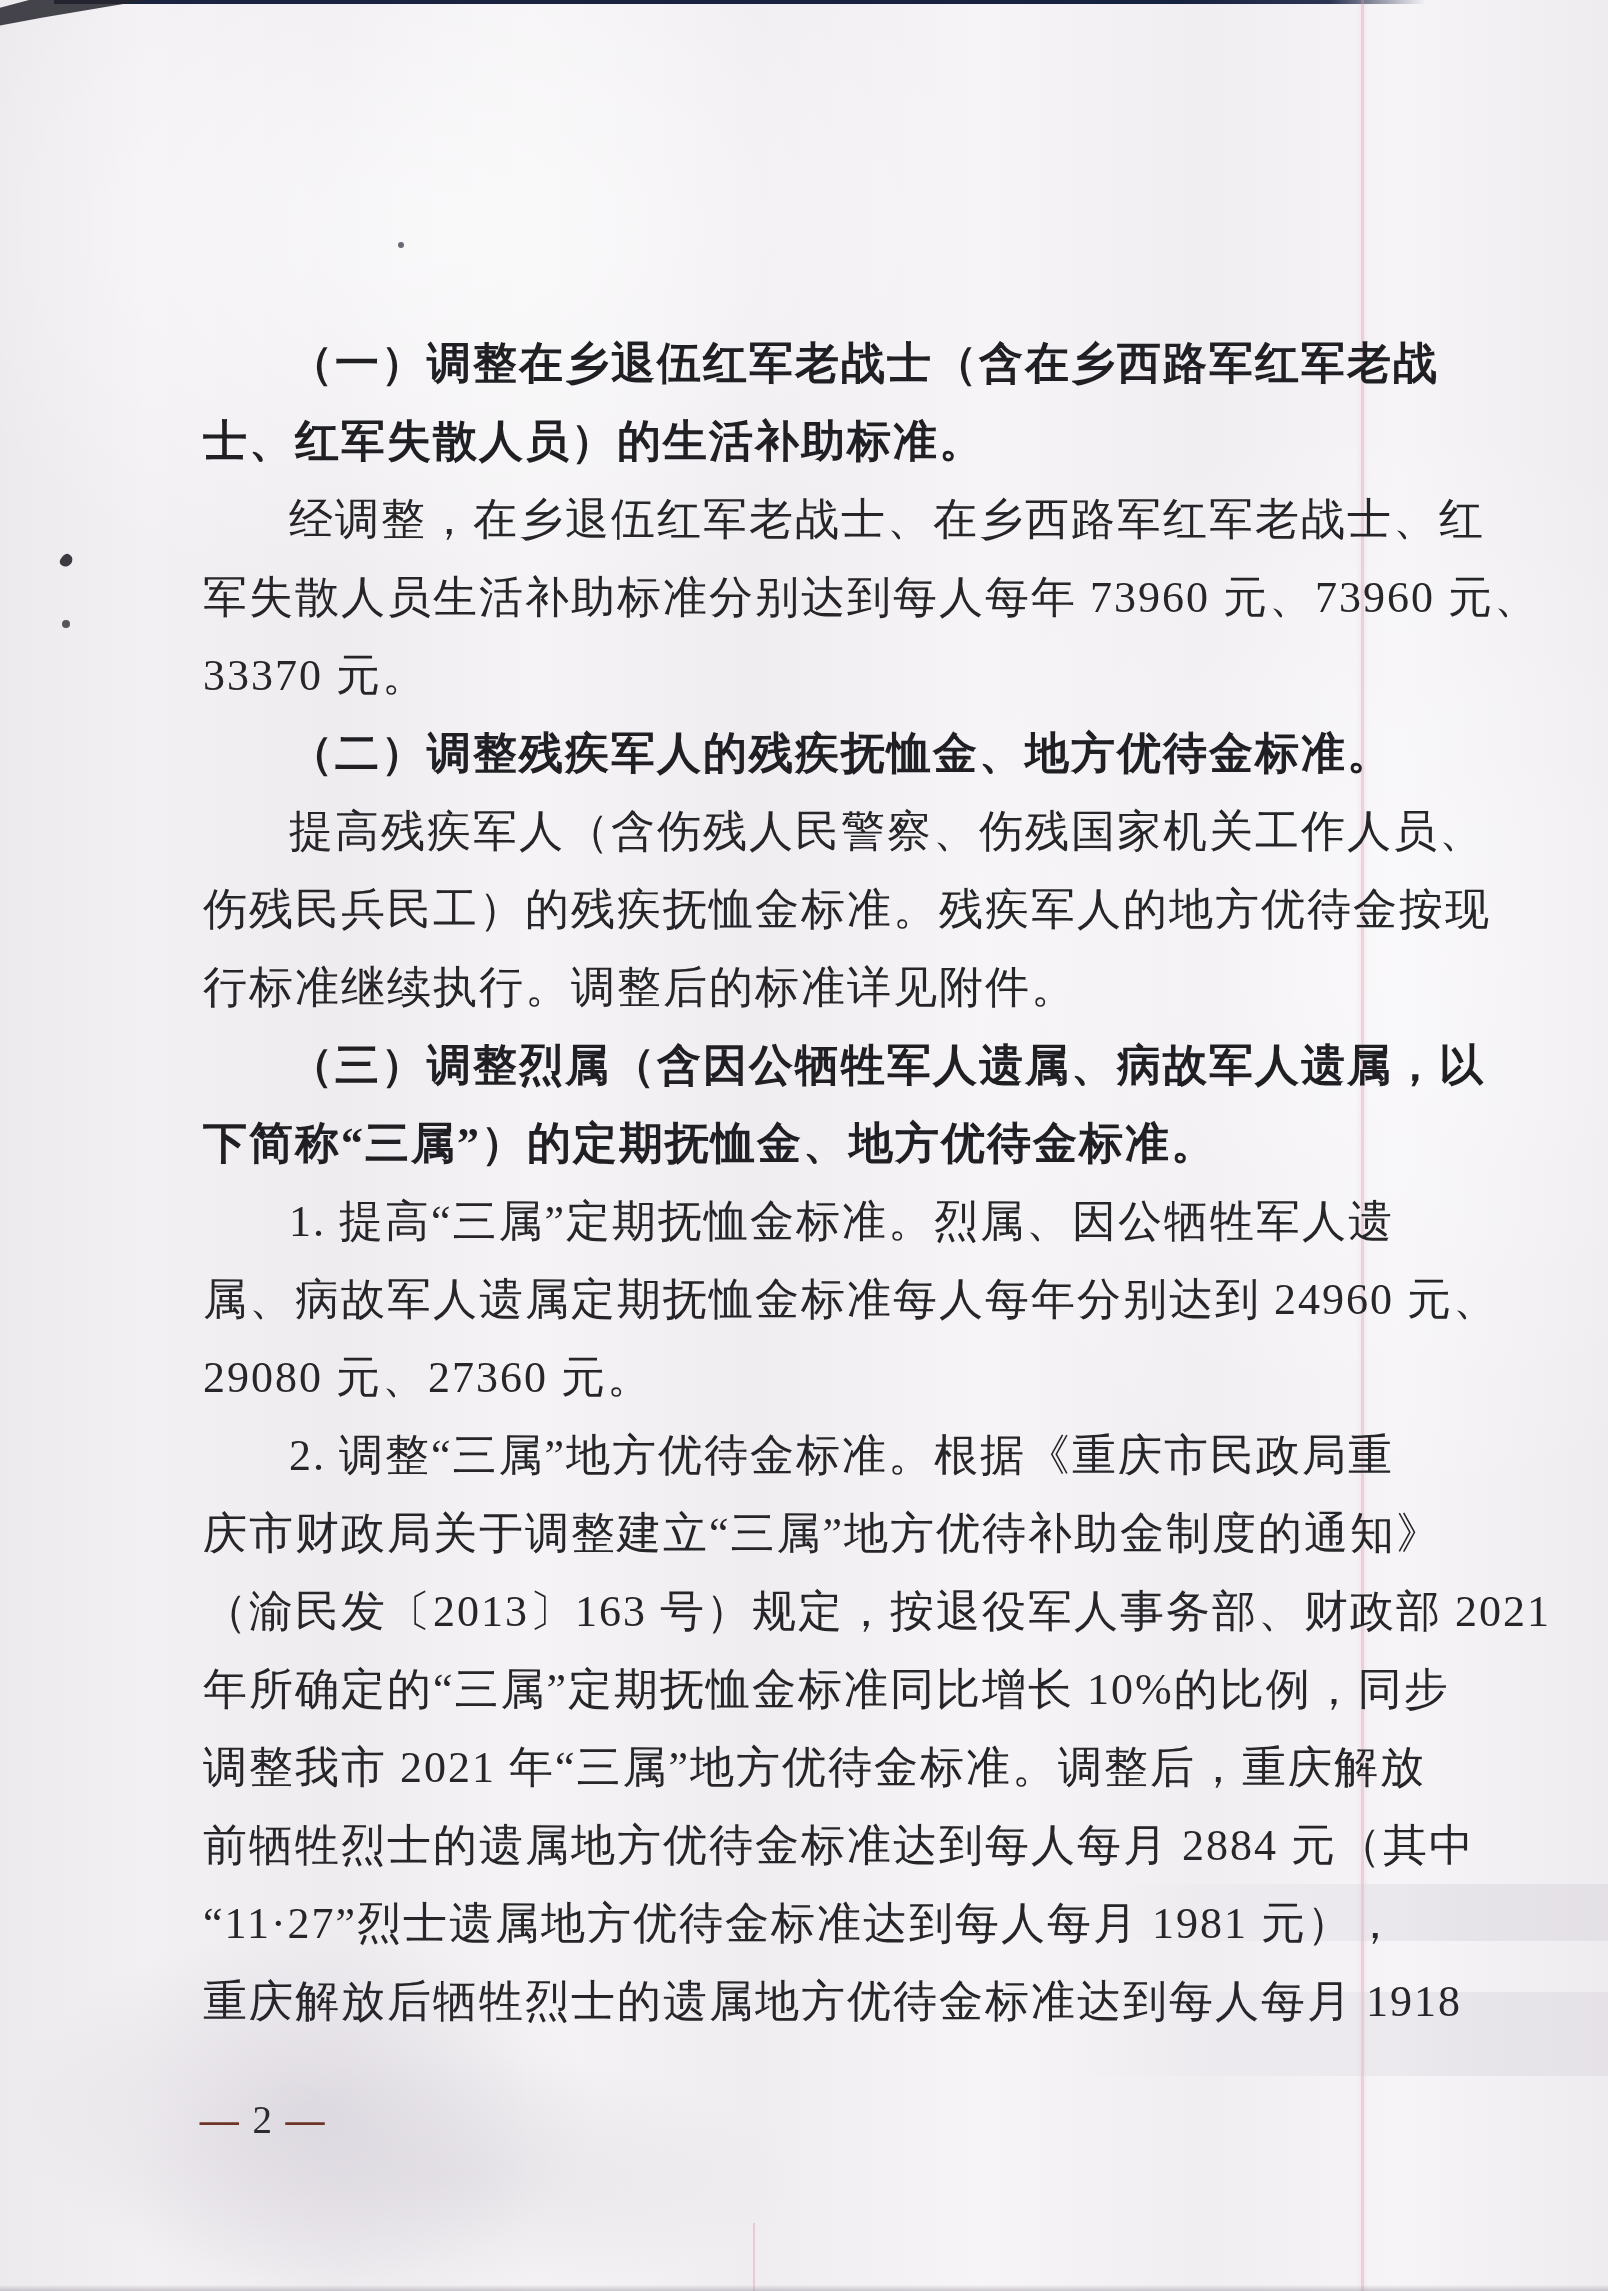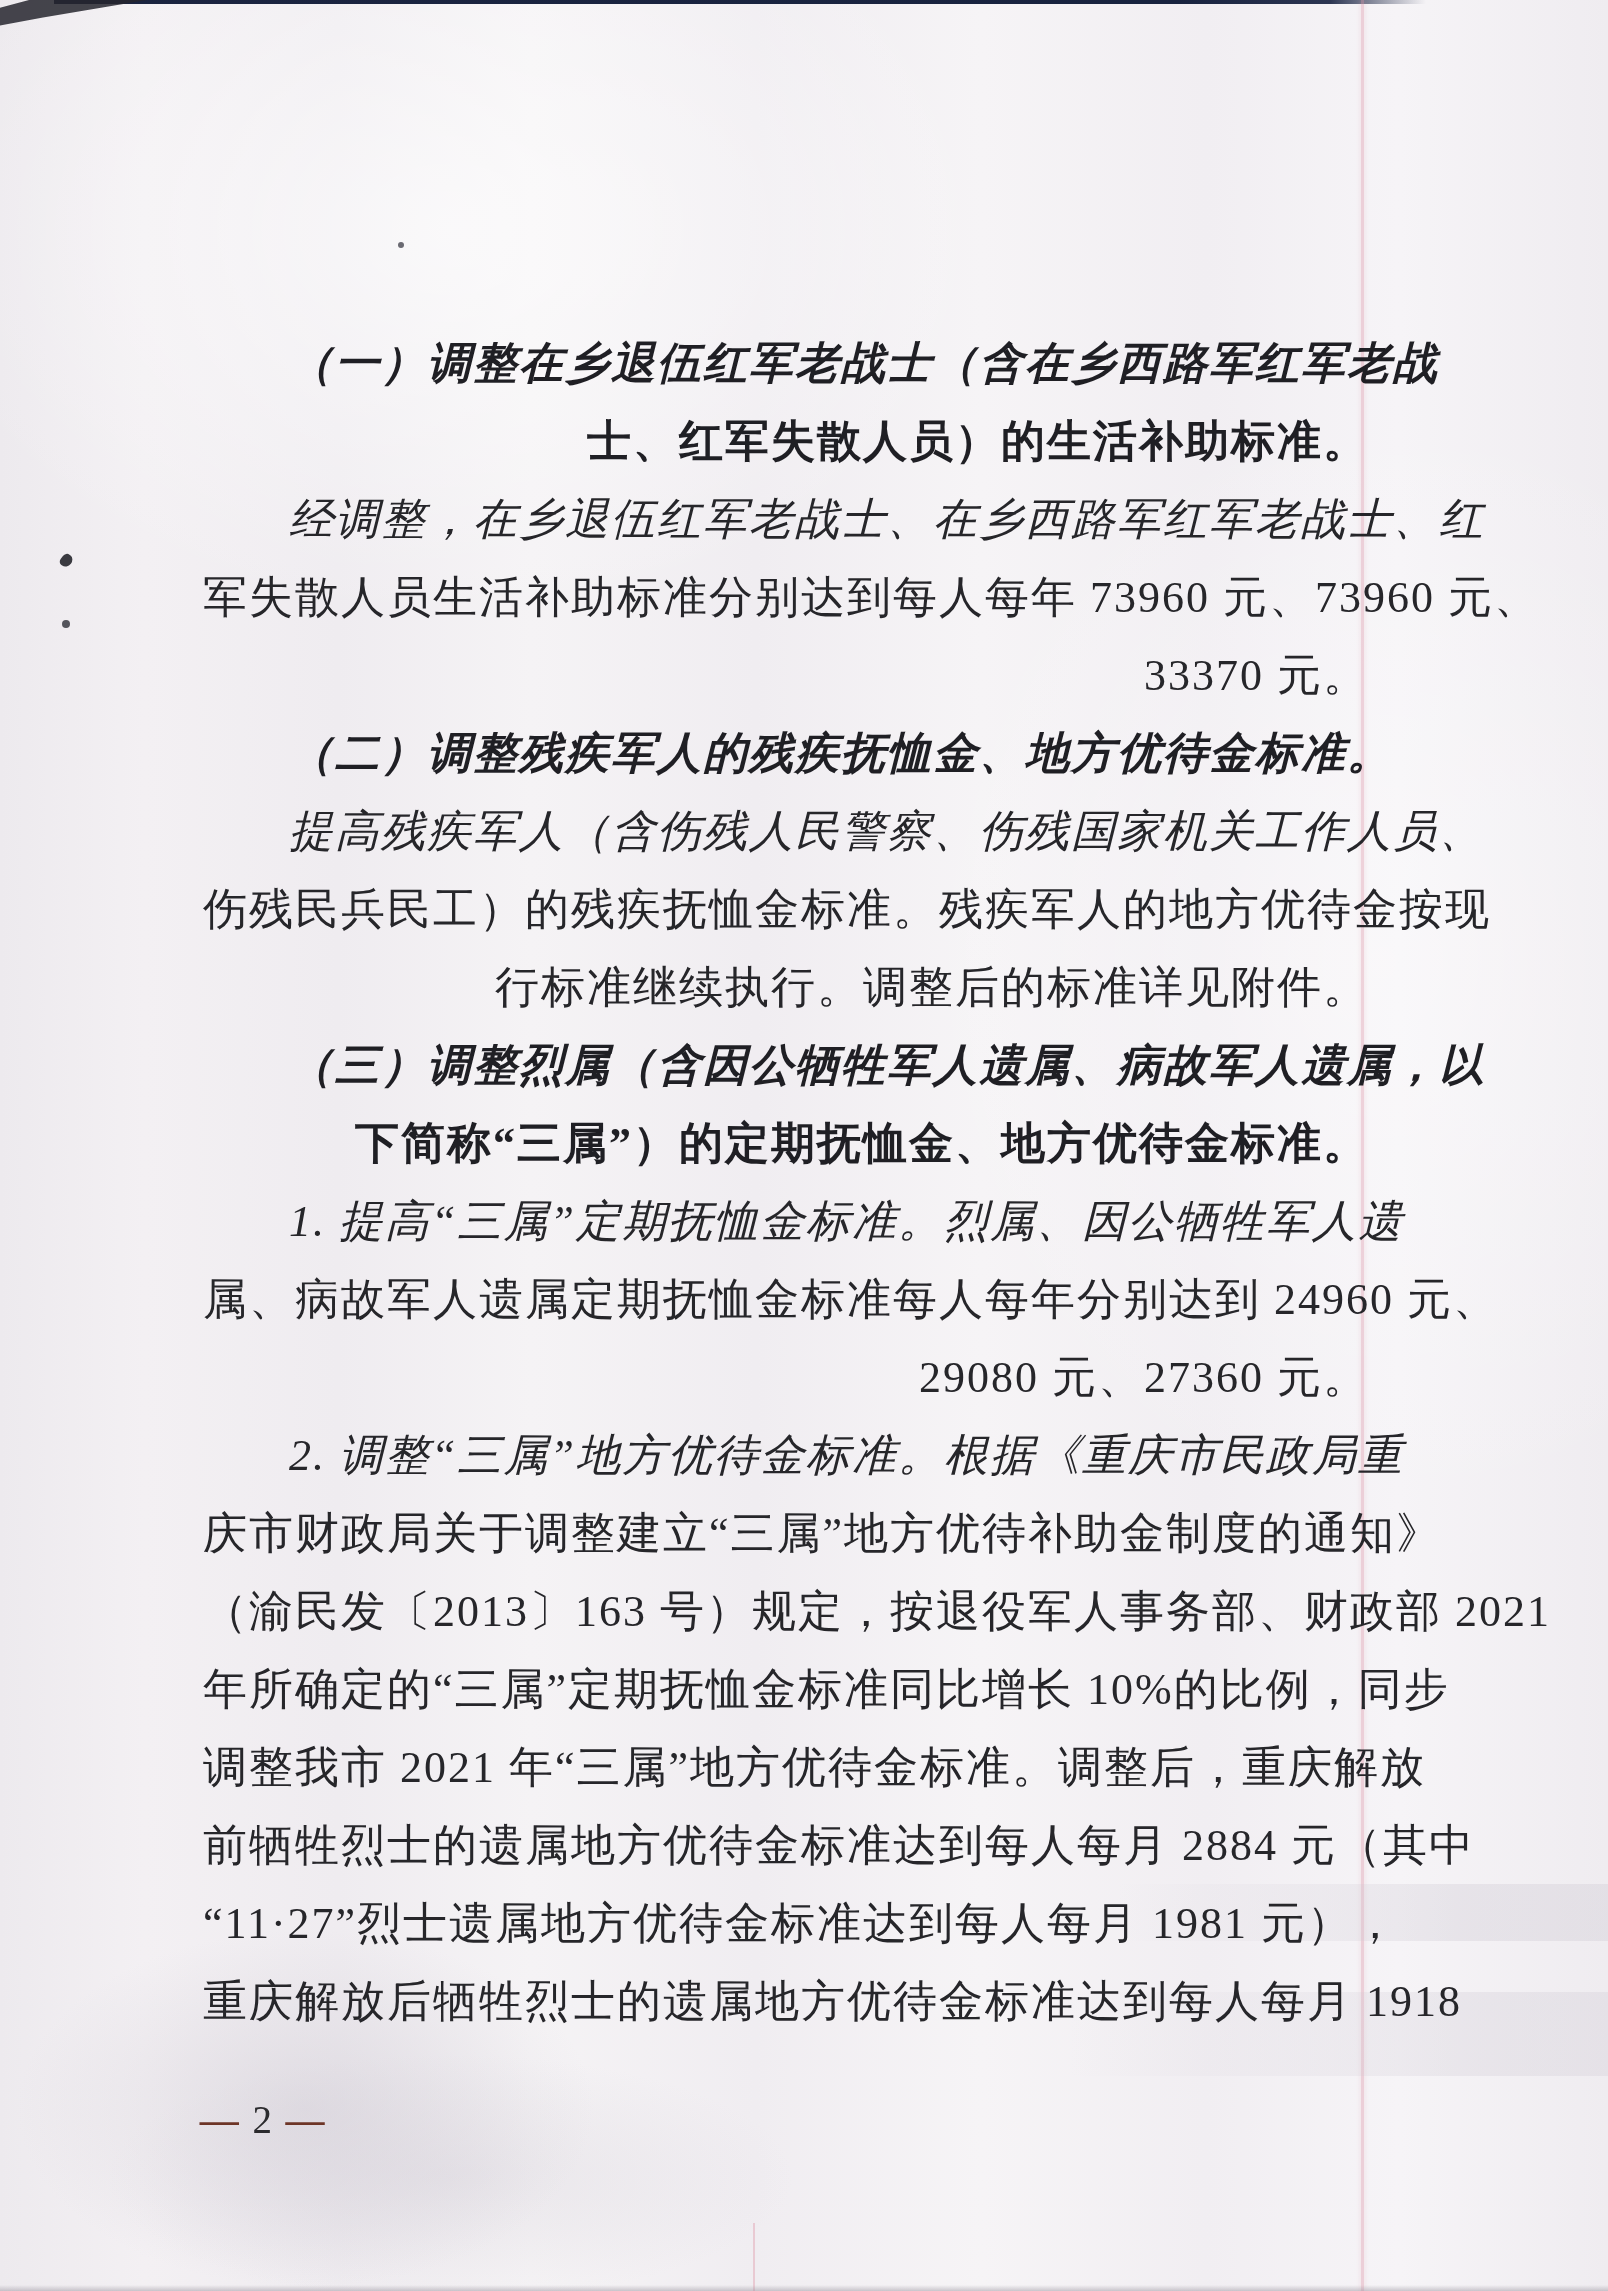--- a/index.html
+++ b/index.html
@@ -34,24 +34,24 @@
   .band-1{position:absolute;left:1117px;top:1884px;width:491px;height:57px;
     background:linear-gradient(90deg,rgba(203,198,208,0) 0%,rgba(203,198,208,0.32) 70%);}
   .band-2{position:absolute;left:1068px;top:1992px;width:540px;height:84px;
     background:linear-gradient(90deg,rgba(203,198,208,0) 0%,rgba(203,198,208,0.28) 75%);}
   .bottom-edge{position:absolute;left:0;top:2285px;width:1608px;height:6.9px;
     background:linear-gradient(0deg,rgba(150,145,156,0.55),rgba(150,145,156,0));}
   
   .text-block{position:absolute;left:203px;top:325px;width:1166px;color:#26262a;}
   .line{
     height:78px;line-height:78px;font-size:44px;letter-spacing:2px;
-    white-space:nowrap;text-align:right;
+    white-space:nowrap;text-align:left;
   }
   .line.justify{text-align:justify;text-align-last:justify;}
-  .line.indent{padding-left:86px;font-style:italic;}
+  .line.indent{padding-left:86px;}
   .line.bold{font-weight:700;color:#1f1f24;}
   .footer{position:absolute;left:186px;top:2098px;font-size:39px;line-height:43px;
     color:#2b2b2e;letter-spacing:0;}
   .footer .dash{color:#6d3527;font-weight:700;padding:0 13.7px;}
   .footer .num{color:#2b2b2e;}
 </style>
 </head>
 <body>
 
 <div class="page">

